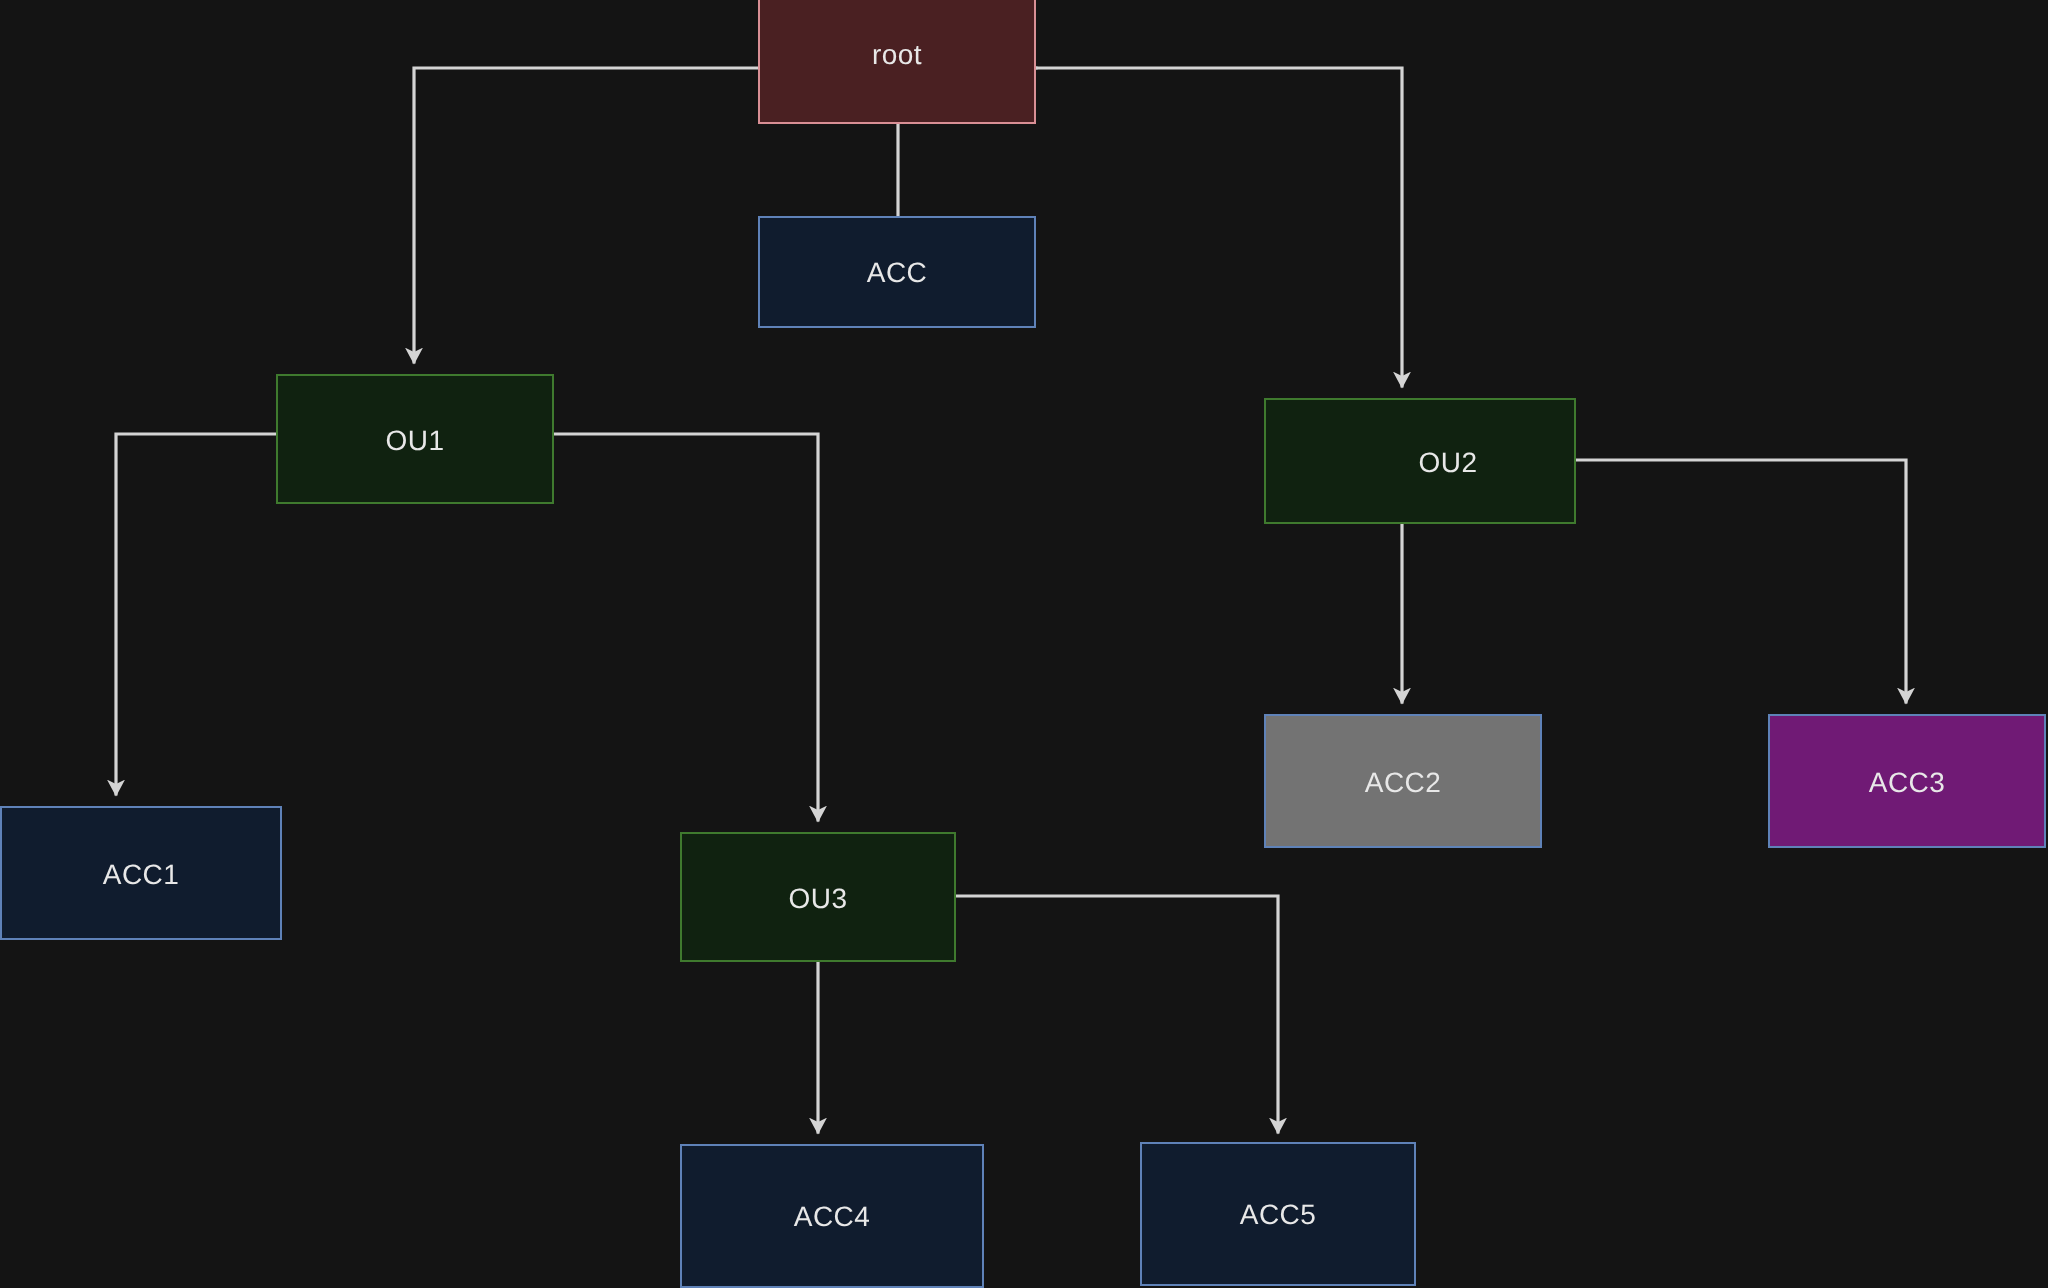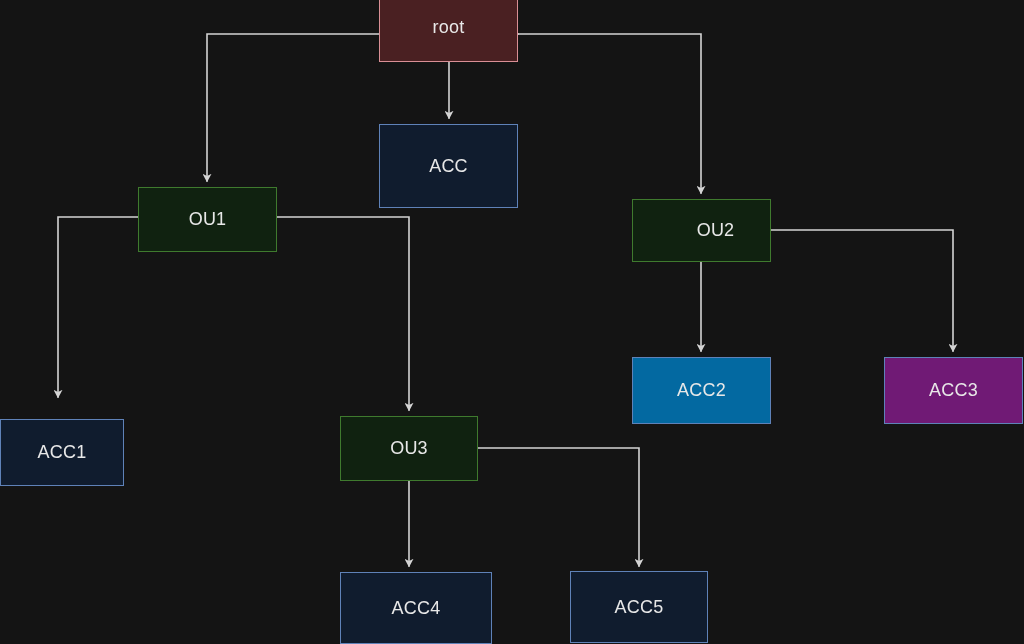--- a/index.html
+++ b/index.html
@@ -26,21 +26,21 @@
     position: absolute;
     box-sizing: border-box;
     border-width: 1px;
     border-style: solid;
     display: flex;
     align-items: center;
     justify-content: center;
     z-index: 2;
   }
   .node-label {
-    font-size: 18px;
+    font-size: 14px;
     letter-spacing: 0.2px;
     color: #e8e8e8;
     white-space: nowrap;
     user-select: none;
   }
   .node.type-root {
     background: #4a2022;
     border-color: #d98f95;
   }
   .node.type-ou {
@@ -73,33 +73,33 @@
         <path d="M 771 230 L 953 230 L 953 351" fill="none" stroke="#d4d4d4" stroke-width="1.6" stroke-linecap="square" stroke-linejoin="miter" marker-end="url(#arrowhead)"></path>
         <path d="M 409 481 L 409 566" fill="none" stroke="#d4d4d4" stroke-width="1.6" stroke-linecap="square" stroke-linejoin="miter" marker-end="url(#arrowhead)"></path>
         <path d="M 478 448 L 639 448 L 639 566" fill="none" stroke="#d4d4d4" stroke-width="1.6" stroke-linecap="square" stroke-linejoin="miter" marker-end="url(#arrowhead)"></path>
       </g>
   </svg>
 
   <div id="nodes">
       <div class="node type-root" style="left: 379px; top: -8px; width: 139px; height: 70px; background: rgb(74, 32, 34); border-color: rgb(217, 143, 149);">
         <span class="node-label">root</span>
       </div>
-      <div class="node type-acc" style="left: 379px; top: 124px; width: 139px; height: 84px; background: rgb(16, 28, 46); border-color: rgb(95, 130, 184);">
+      <div class="node type-acc" style="left: 379px; top: 108px; width: 139px; height: 56px; background: rgb(16, 28, 46); border-color: rgb(95, 130, 184);">
         <span class="node-label">ACC</span>
       </div>
       <div class="node type-ou" style="left: 138px; top: 187px; width: 139px; height: 65px; background: rgb(16, 34, 16); border-color: rgb(63, 122, 46);">
         <span class="node-label">OU1</span>
       </div>
-      <div class="node type-ou" style="left: 632px; top: 199px; width: 139px; height: 63px; background: rgb(16, 34, 16); border-color: rgb(63, 122, 46); padding-left: 28px;">
+      <div class="node type-ou" style="left: 632px; top: 199px; width: 156px; height: 63px; background: rgb(16, 34, 16); border-color: rgb(63, 122, 46); padding-left: 28px;">
         <span class="node-label">OU2</span>
       </div>
-      <div class="node type-acc" style="left: 0px; top: 403px; width: 124px; height: 67px; background: rgb(16, 28, 46); border-color: rgb(95, 130, 184); margin-top: 16px;">
+      <div class="node type-acc" style="left: 0px; top: 403px; width: 141px; height: 67px; background: rgb(16, 28, 46); border-color: rgb(95, 130, 184);">
         <span class="node-label">ACC1</span>
       </div>
-      <div class="node type-acc" style="left: 632px; top: 357px; width: 139px; height: 67px; background: #0369a1; border-color: rgb(95, 130, 184);">
+      <div class="node type-acc" style="left: 632px; top: 357px; width: 139px; height: 67px; background: #737373; border-color: rgb(95, 130, 184);">
         <span class="node-label">ACC2</span>
       </div>
       <div class="node type-acc" style="left: 884px; top: 357px; width: 139px; height: 67px; background: #701a75; border-color: rgb(95, 130, 184);">
         <span class="node-label">ACC3</span>
       </div>
       <div class="node type-ou" style="left: 340px; top: 416px; width: 138px; height: 65px; background: rgb(16, 34, 16); border-color: rgb(63, 122, 46); justify-content: center;">
         <span class="node-label">OU3</span>
       </div>
       <div class="node type-acc" style="left: 340px; top: 572px; width: 152px; height: 72px; background: rgb(16, 28, 46); border-color: rgb(95, 130, 184);">
         <span class="node-label">ACC4</span>

